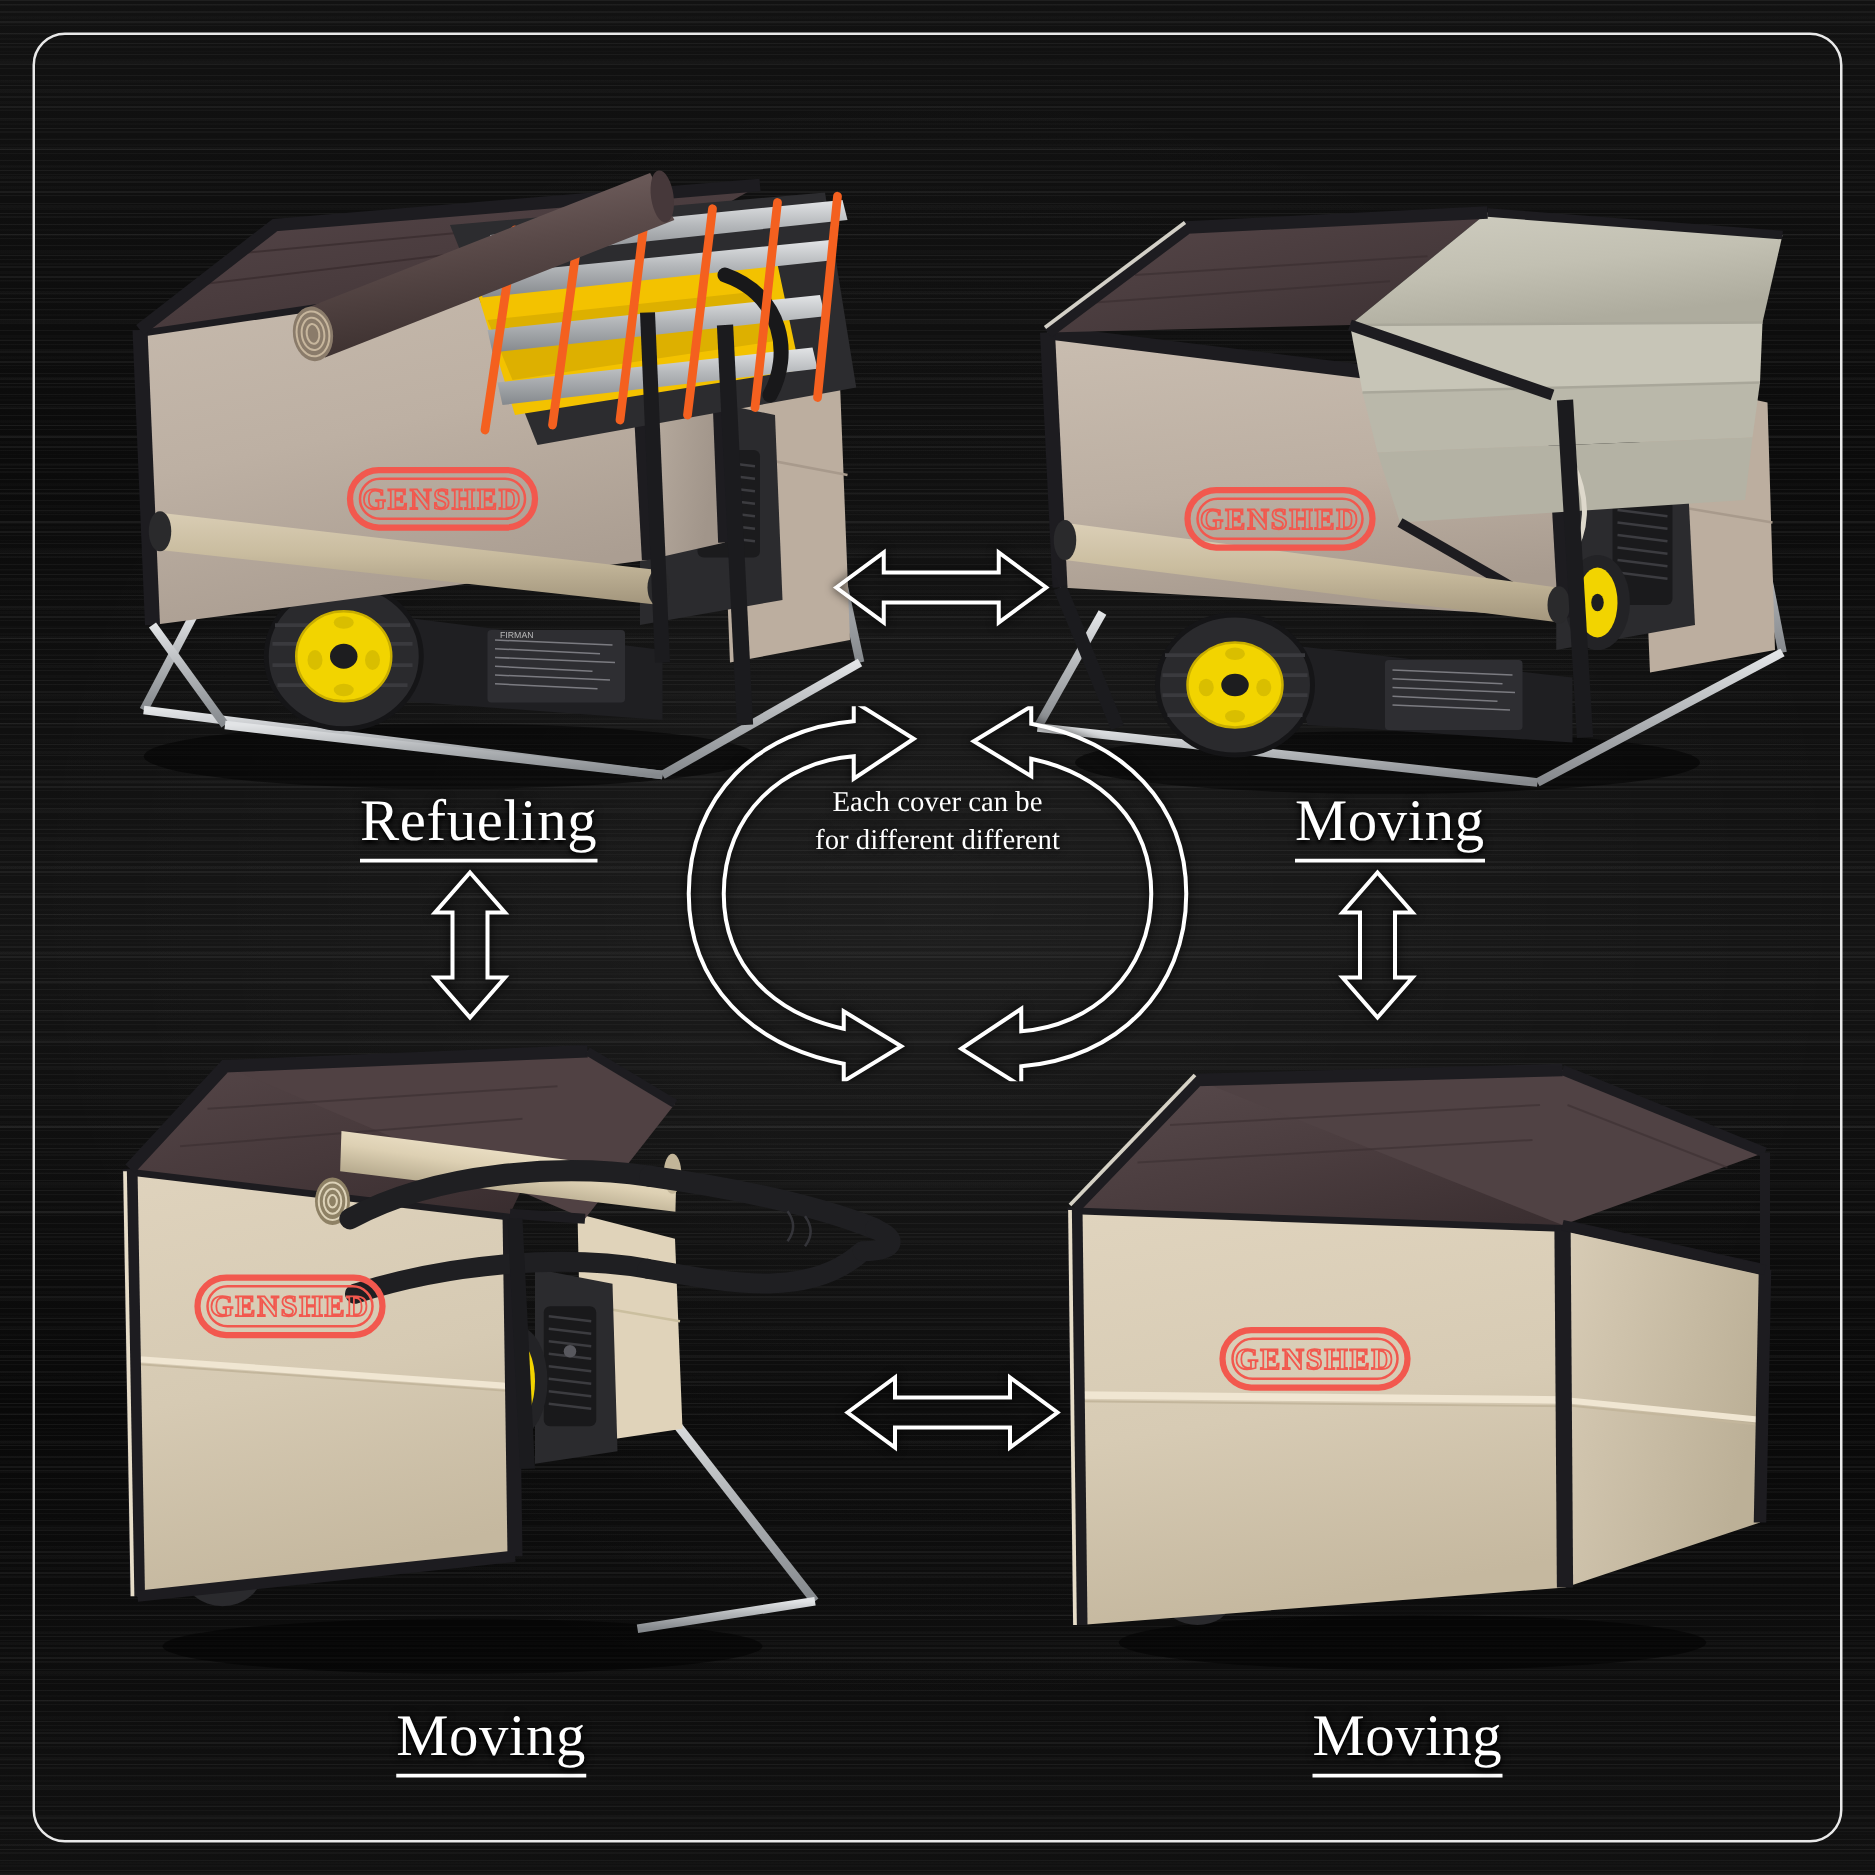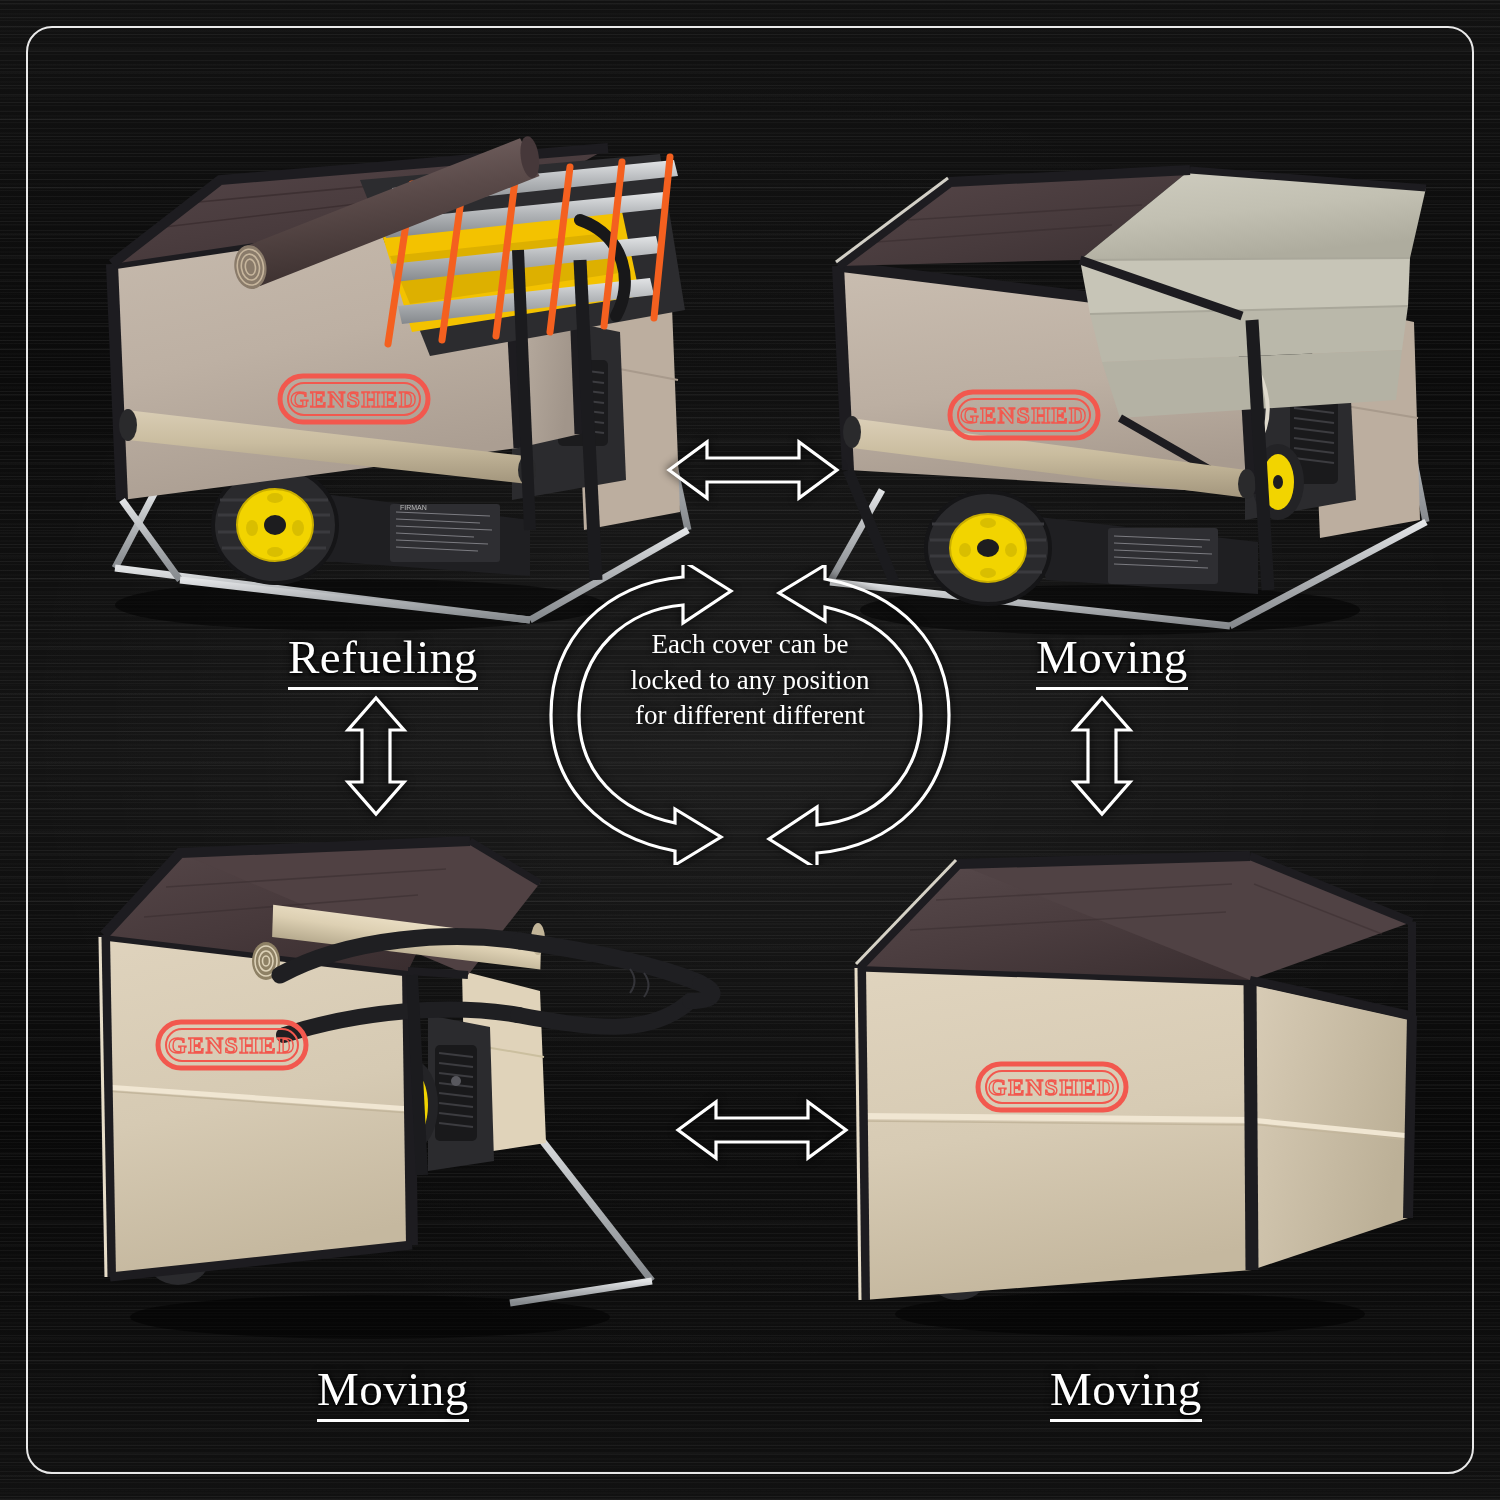--- a/index.html
+++ b/index.html
@@ -92,21 +92,21 @@
     position:absolute;
     left:535px;top:565px;
     width:430px;height:300px;
   }
   #center-text{
     position:absolute;
     left:60px;top:62px;width:310px;
     text-align:center;
     color:#ffffff;
     font-family:"Liberation Serif", serif;
-    font-size:27px;
+    font-size:23px;
     line-height:1.32;
     text-shadow:0 0 7px rgba(0,0,0,0.95);
   }
 
   
   .arrow-svg{position:absolute;overflow:visible;}
   .arrow-path{
     fill:none;
     stroke:#ffffff;
     stroke-width:3.2;
@@ -678,18 +678,17 @@
            L 290 42
            C 346 54, 386 92, 386 150
            C 386 214, 338 256, 282 260
            L 282 242
            L 234 274
            L 282 304
            Z"></path>
     </svg>
     <div id="center-text">
       <div>Each cover can be</div>
-      <div>locked to any position</div>
       <div>for different different</div>
     </div>
   </div>
 
 </div>
 
 </body></html>

